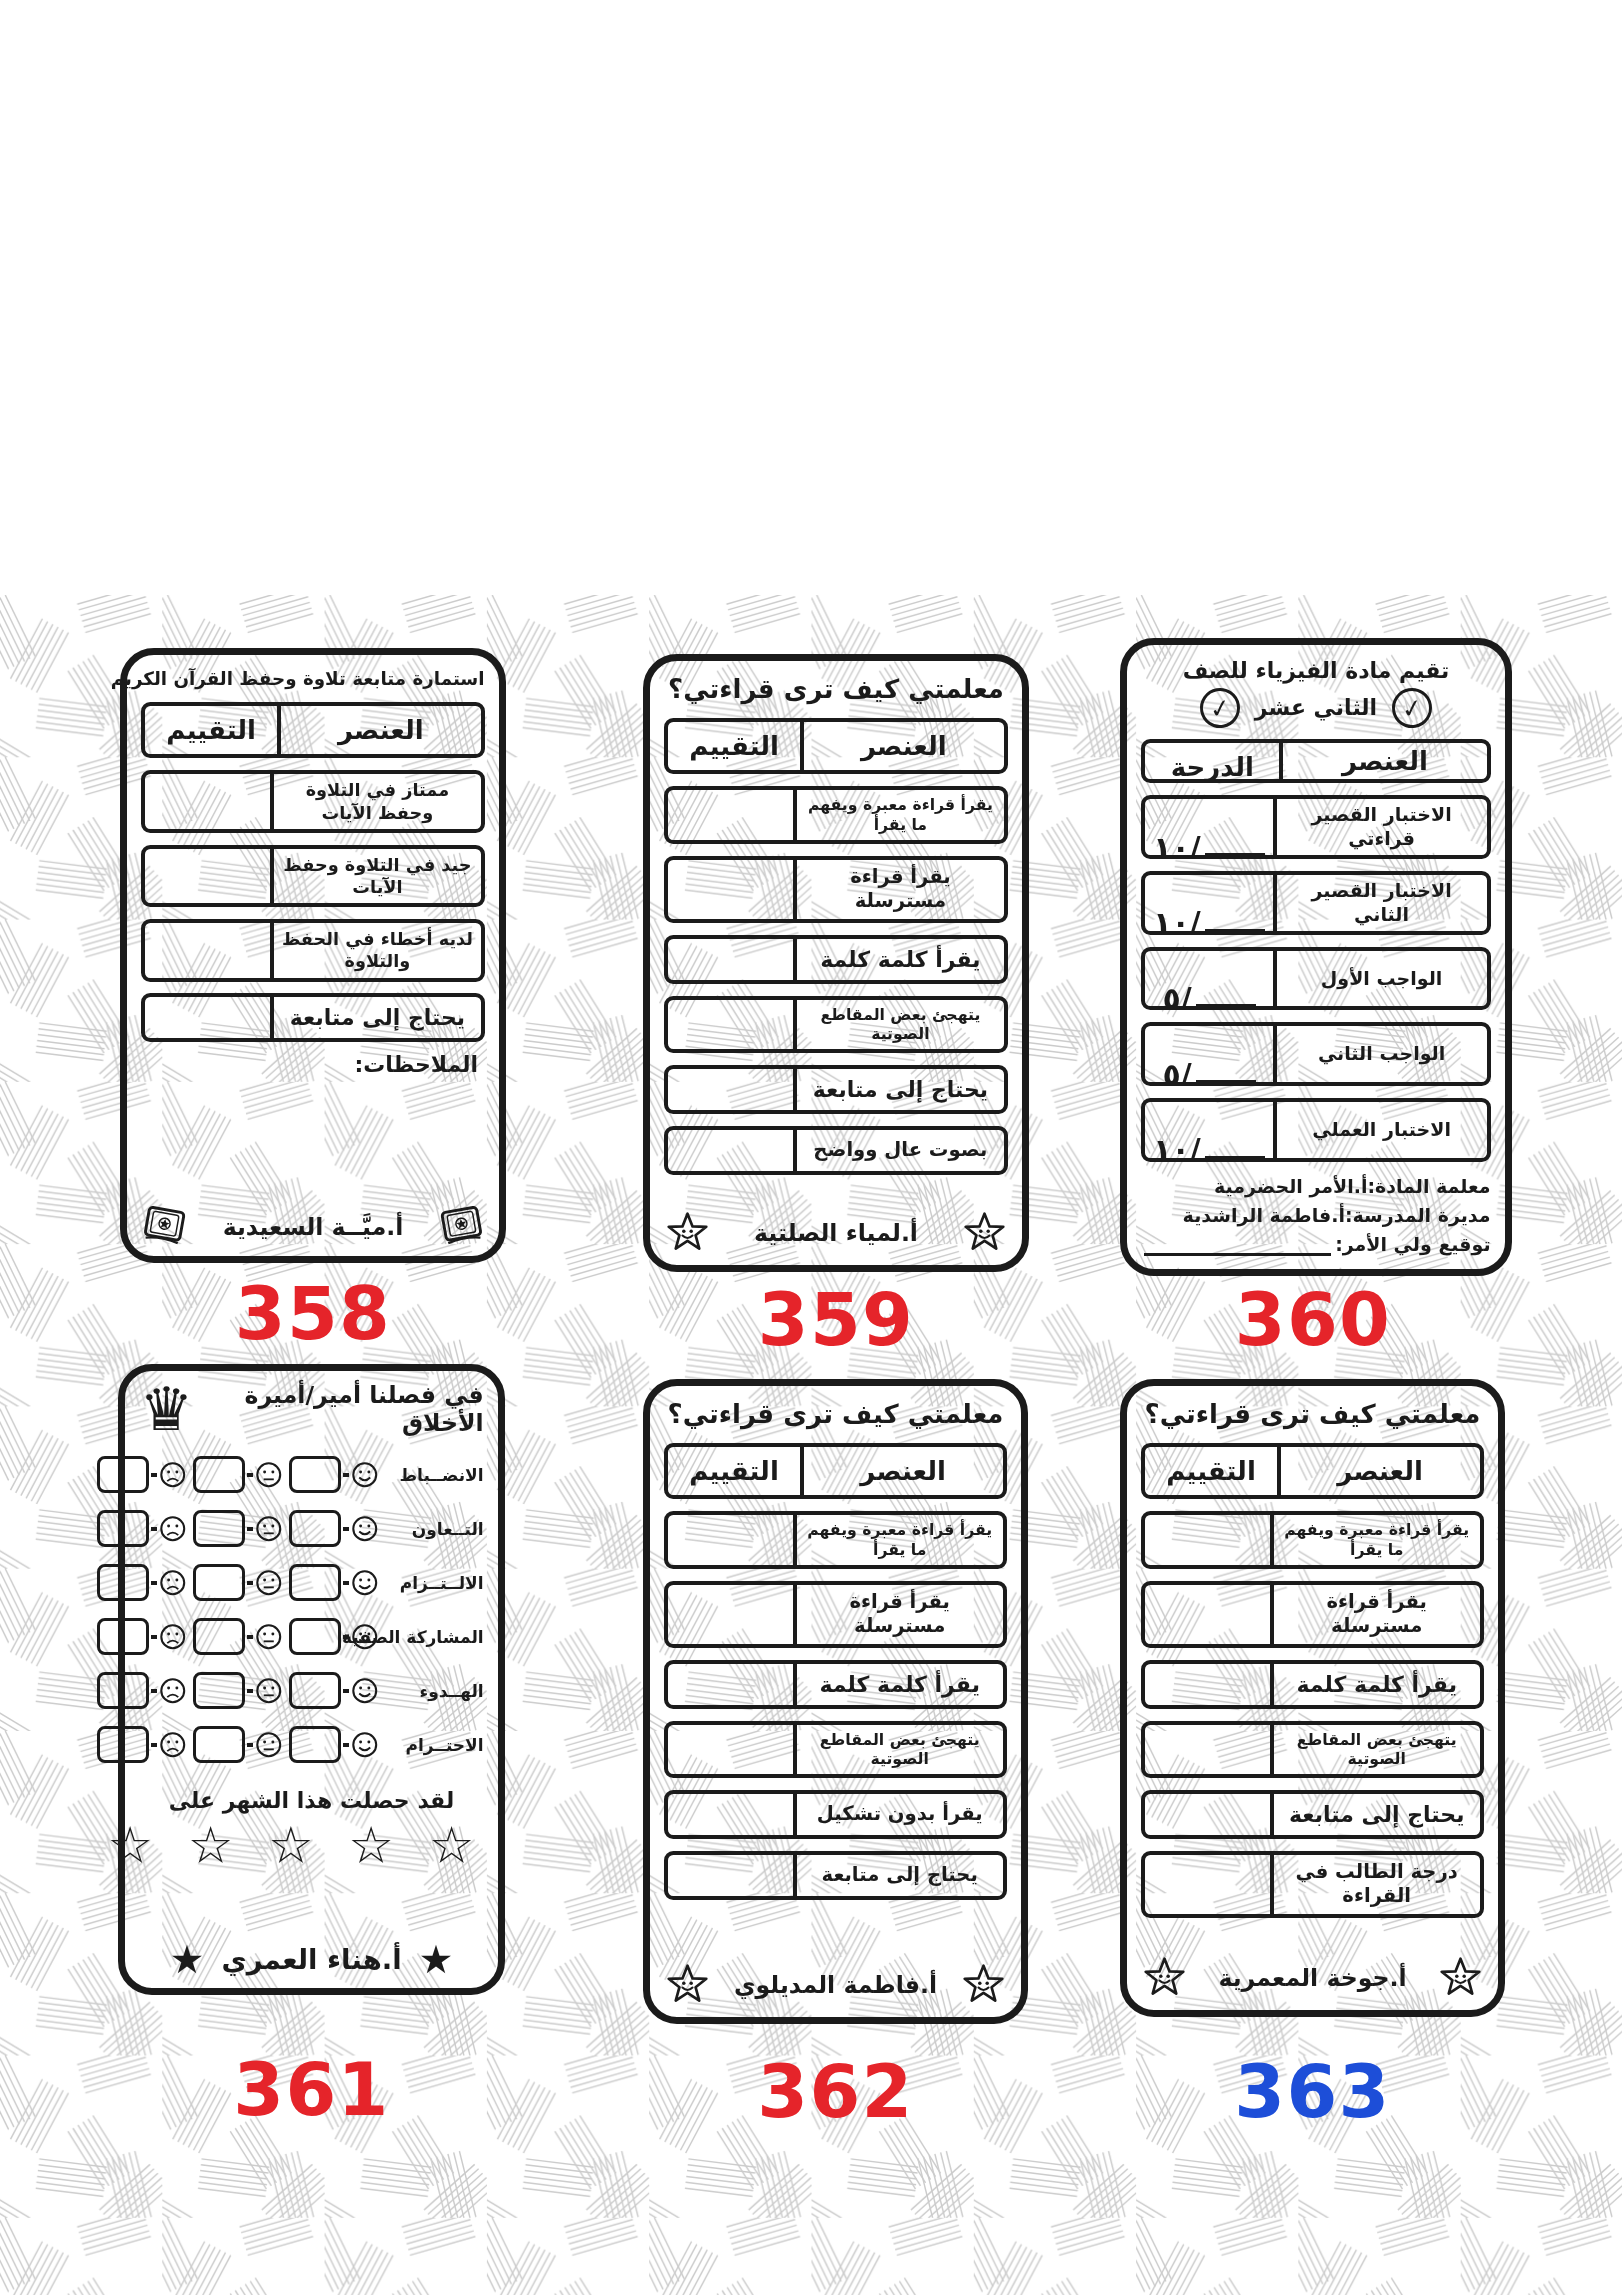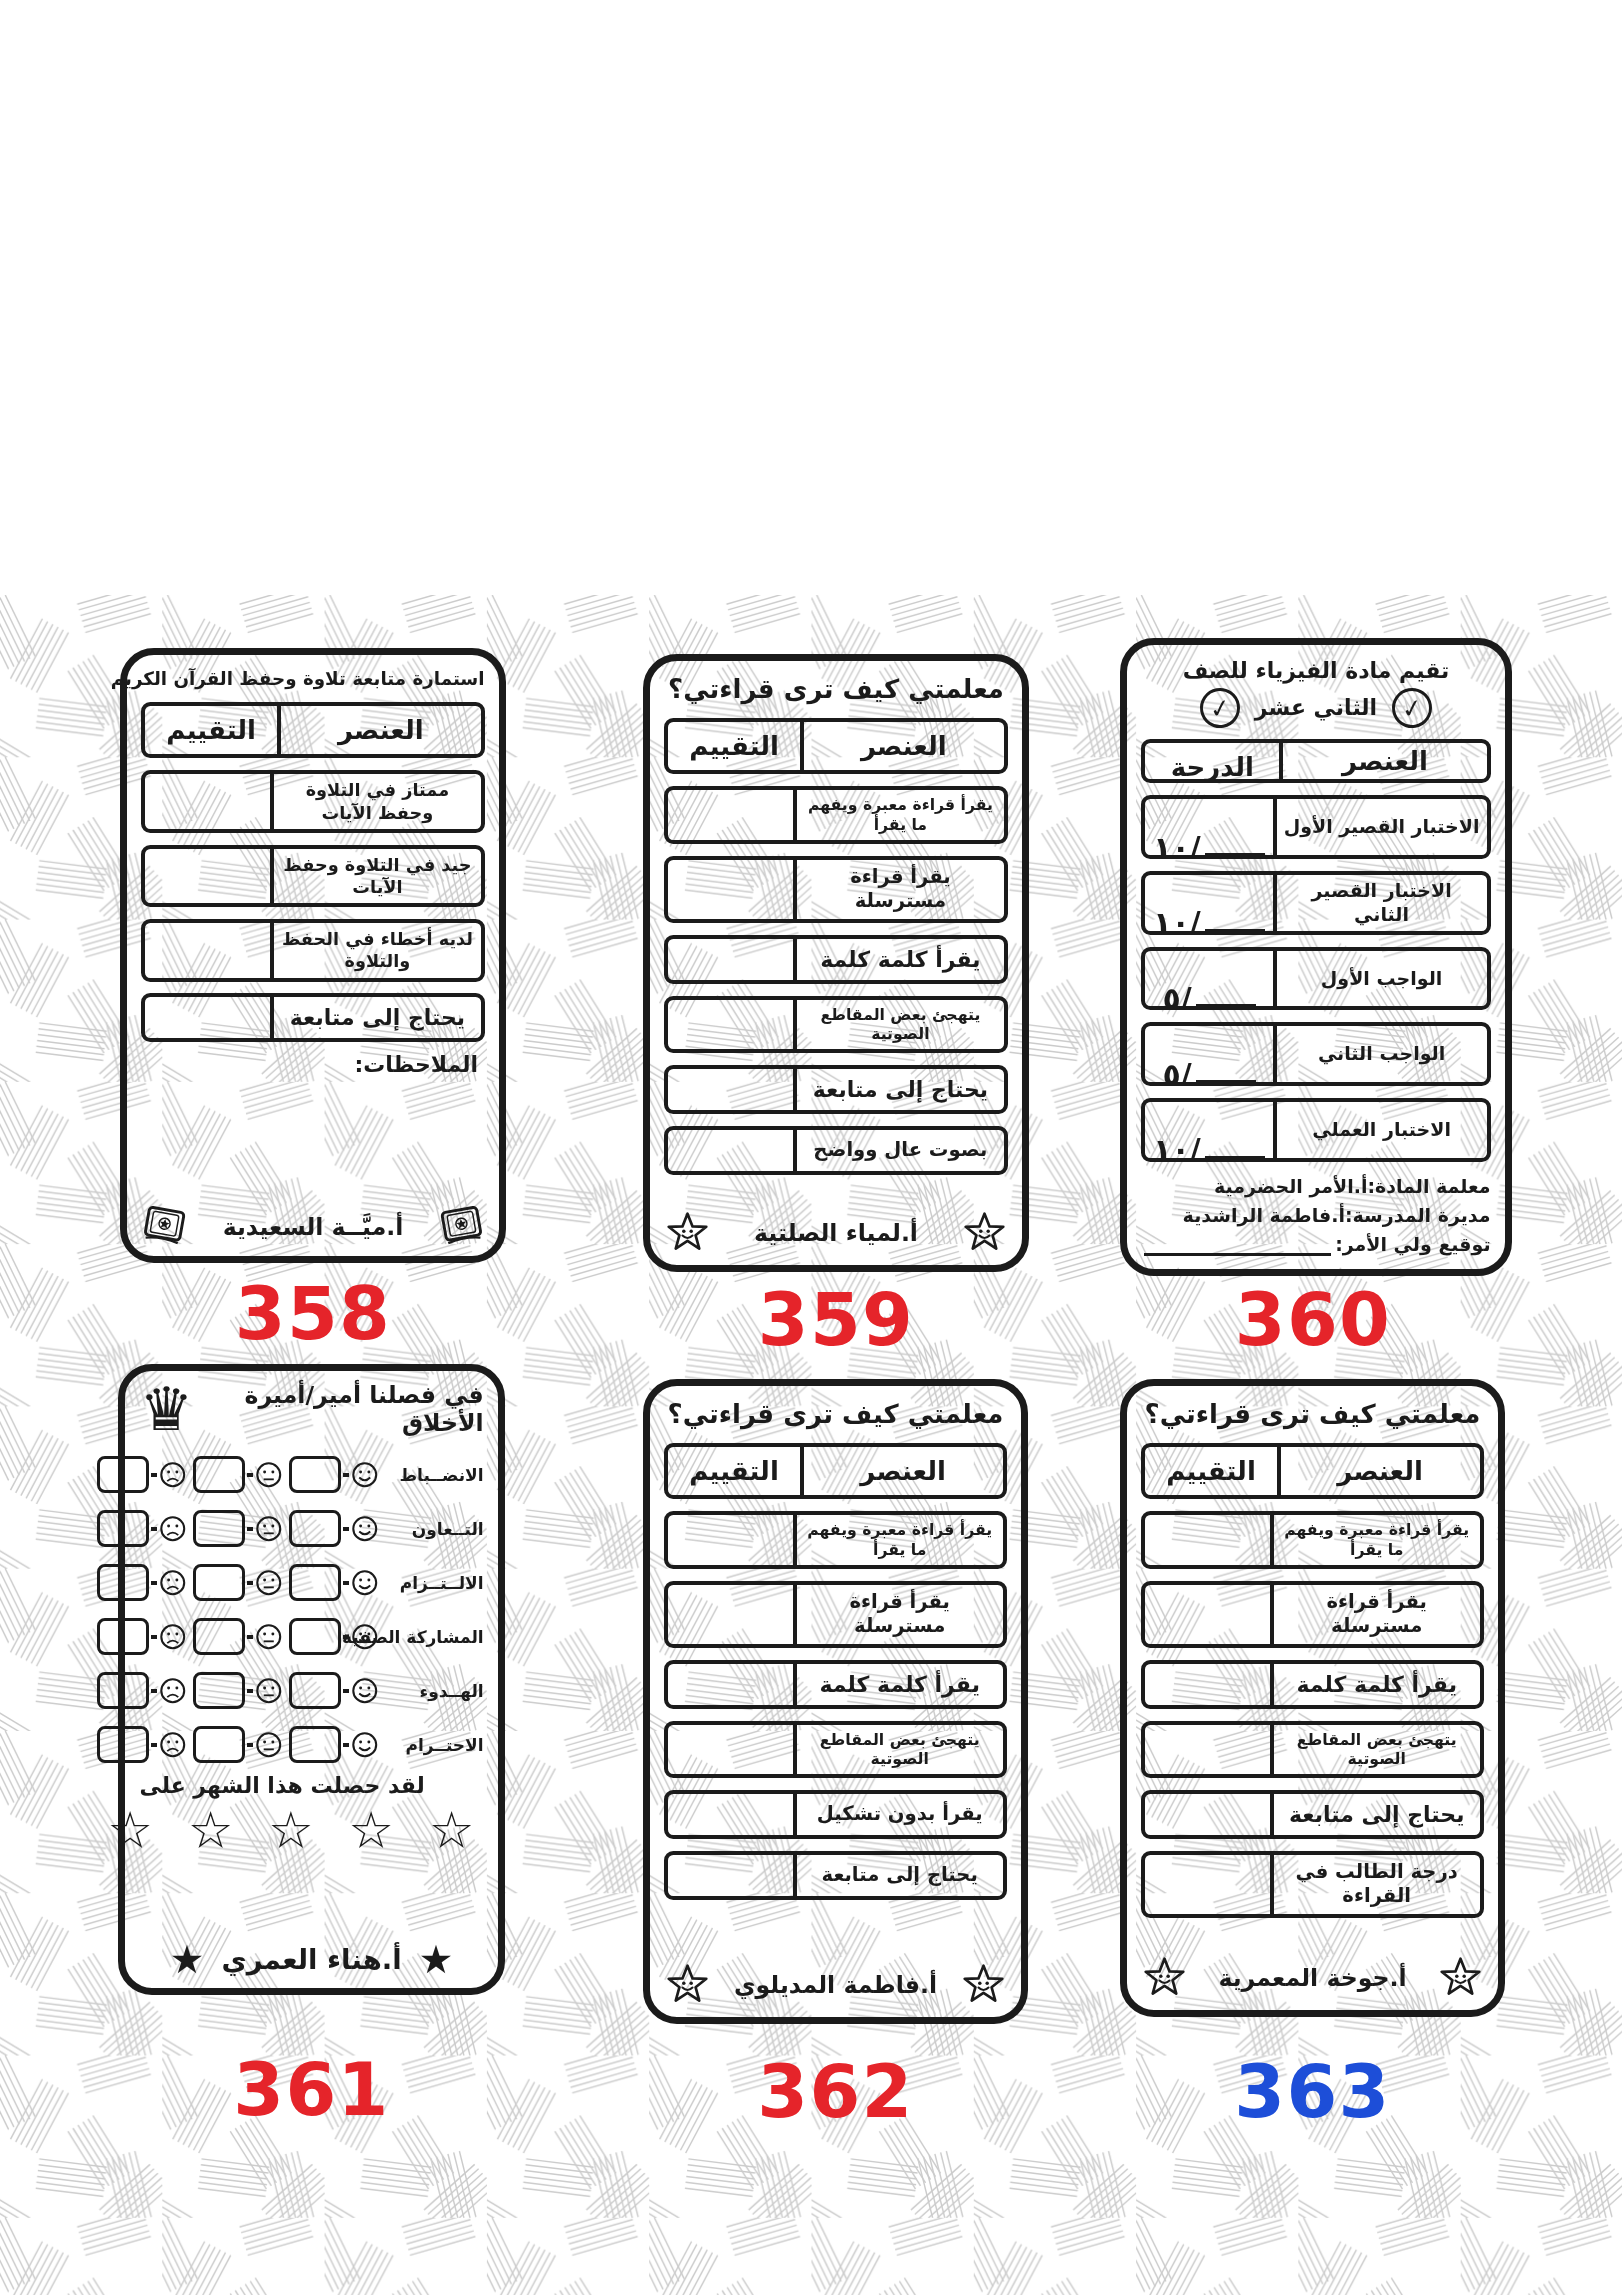--- a/index.html
+++ b/index.html
@@ -51,21 +51,21 @@
   .sig-line{flex:1;border-bottom:3.3px solid var(--ink);margin:0 3.9px 3.9px 2.6px;height:13px;}
   
   .title361{display:flex;align-items:center;justify-content:center;gap:9.2px;font-weight:bold;font-size:23.6px;margin:1.3px 0 10.5px;}
   .crown{font-size:60px;line-height:0.9;}
   .brow{display:flex;align-items:center;margin:8.5px 0;gap:6.5px;}
   .blabel{width:99px;font-weight:bold;font-size:17px;white-space:nowrap;text-align:right;flex:0 0 auto;}
   .opt{display:flex;align-items:center;gap:2px;}
   .dash{width:5.9px;height:3.3px;background:var(--ink);flex:0 0 auto;}
   .abox{width:46px;height:31px;border:3.3px solid var(--ink);border-radius:7.9px;flex:0 0 auto;}
   .face-svg{width:27.5px;height:27.5px;flex:0 0 auto;}
-  .award{font-weight:bold;font-size:22px;text-align:left;margin-top:1px;}
+  .award{font-weight:bold;font-size:22px;text-align:center;margin-top:16px;}
   .stars{font-size:51px;letter-spacing:9.2px;text-align:center;line-height:1.15;margin-top:3.9px;white-space:nowrap;}
   .foot361{display:flex;align-items:center;justify-content:center;gap:17px;margin-top:2.6px;}
   .bstar{font-size:39px;line-height:1;}
   .stamp-num{position:absolute;z-index:2;text-align:center;font-weight:bold;font-size:73px;letter-spacing:1.3px;}
   #st358{left:120px;top:648px;width:386px;height:615px;}
   #st359{left:643px;top:654px;width:386px;height:618px;}
   #st360{left:1120px;top:638px;width:392px;height:638px;}
   #st361{left:118px;top:1364px;width:387px;height:631px;}
   #st362{left:643px;top:1379px;width:385px;height:645px;}
   #st363{left:1120px;top:1379px;width:385px;height:638px;}
@@ -209,21 +209,21 @@
   <div class="t360b">
     <span class="chk">✓</span>
     <span>الثاني عشر</span>
     <span class="chk">✓</span>
   </div>
   <div class="trow thead">
     <div class="c-elem">العنصر</div>
     <div class="c-eval" style="display:flex;align-items:center;justify-content:center;font-weight:bold;font-size:26px;">الدرجة</div>
   </div>
   <div class="trow r360">
-    <div class="c-elem">الاختبار القصير الأول</div>
+    <div class="c-elem">الاختبار القصير قراءتي</div>
     <div class="c-grade">
       <span class="gmax">١٠/</span>
       <span class="grade-line"></span>
     </div>
   </div>
   <div class="trow r360">
     <div class="c-elem">الاختبار القصير الثاني</div>
     <div class="c-grade">
       <span class="gmax">١٠/</span>
       <span class="grade-line"></span>

